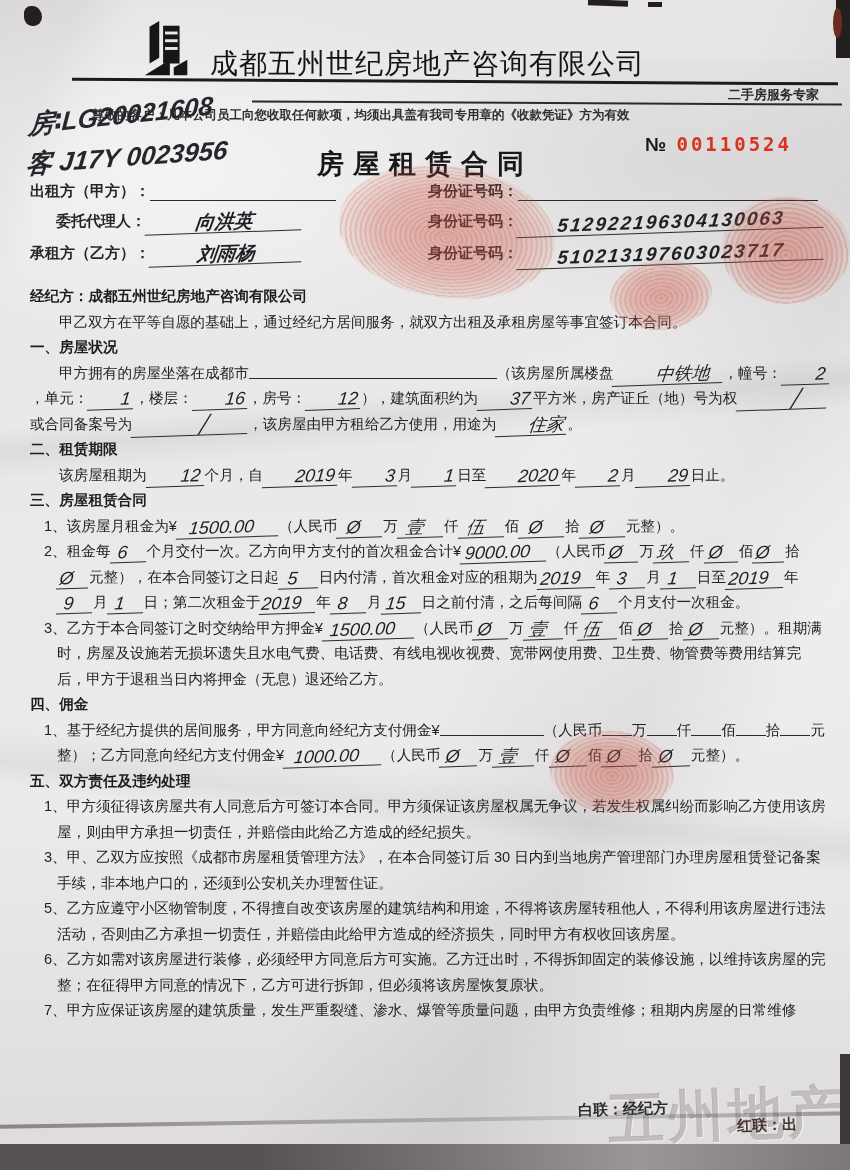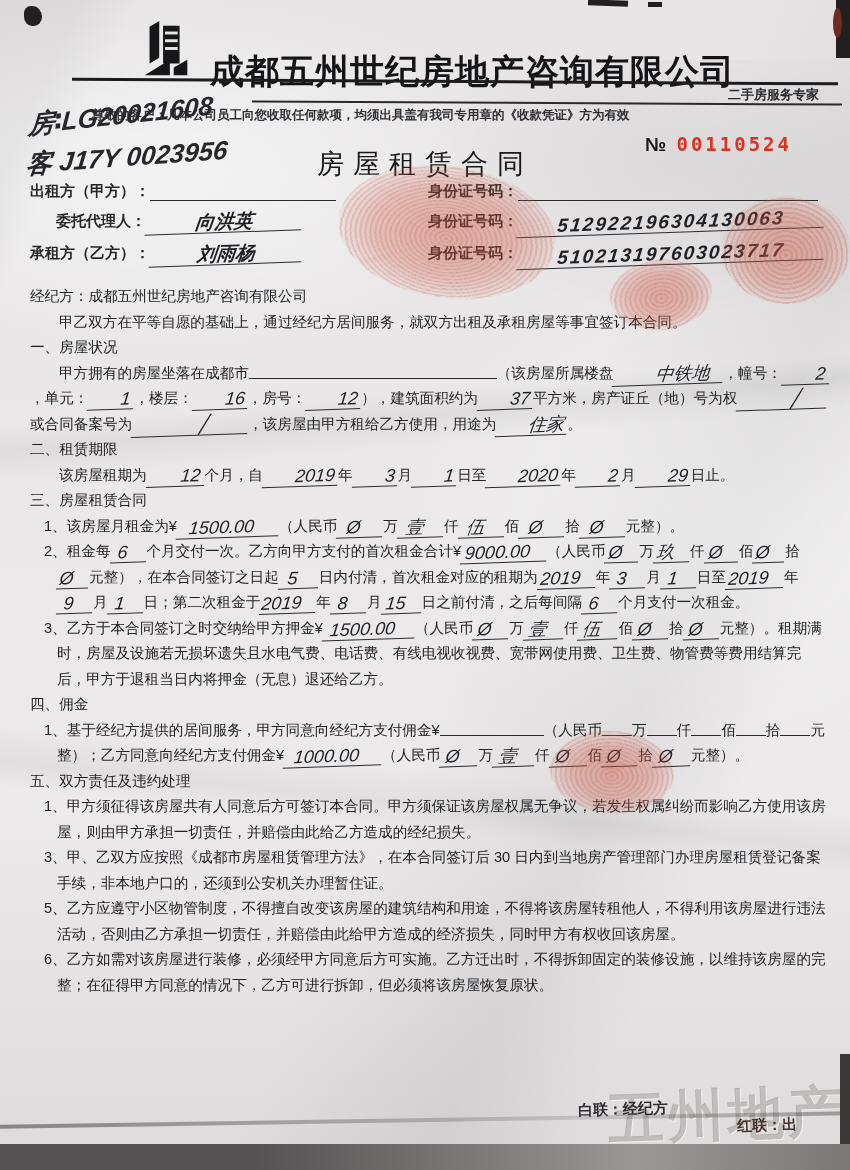--- a/index.html
+++ b/index.html
@@ -21,52 +21,52 @@
   .edge-mark{position:absolute;background:#241f1f;}
   .em1{left:24px;top:6px;width:18px;height:20px;border-radius:40% 60% 50% 50%;}
   .em2{left:588px;top:0;width:40px;height:6px;transform:rotate(2deg);}
   .em3{left:648px;top:2px;width:14px;height:5px;}
   .em4{right:0;top:0;width:14px;height:58px;}
   .em5{right:8px;top:8px;width:9px;height:30px;background:#6d2a1e;border-radius:50%;}
   .em6{right:0;bottom:10px;width:10px;height:90px;background:#3c3837;}
 
   
   .logo{position:absolute;left:135px;top:16px;width:62px;height:64px;}
-  .company{position:absolute;left:210px;top:26px;width:540px;font-size:34px;font-weight:bold;
+  .company{position:absolute;left:210px;top:26px;width:540px;font-size:28px;font-weight:normal;
            letter-spacing:1px;color:#141417;white-space:nowrap;}
   .rule{position:absolute;left:72px;top:80px;width:766px;height:3px;background:#1c1c1f;transform:rotate(.35deg);}
   .tagline{position:absolute;left:728px;top:86px;font-size:13px;font-weight:bold;color:#2a2a2e;}
   .thinrule{position:absolute;left:252px;top:102px;width:590px;height:1.5px;background:#2a2a2e;transform:rotate(.3deg);}
   .notice{position:absolute;left:92px;top:107px;width:640px;font-size:12.5px;font-weight:bold;color:#2e2e33;}
   .hw{display:inline-block;font-style:italic;font-size:19px;color:#1f2026;transform:skewX(-8deg) rotate(-2deg);
       text-align:center;line-height:1.05;vertical-align:-2px;padding:0 3px;}
   .ul{border-bottom:1.4px solid #2a2a2e;}
   .blank{display:inline-block;border-bottom:1.4px solid #2a2a2e;height:1em;vertical-align:-3px;}
   .pt{white-space:pre-wrap;}
   .hw-ref{position:absolute;font-style:italic;font-size:26px;font-weight:bold;color:#26262c;white-space:nowrap;}
   .ref1{left:28px;top:98px;transform:rotate(-6deg) skewX(-10deg);}
   .ref2{left:26px;top:140px;transform:rotate(-4deg) skewX(-10deg);}
   .doc-title{position:absolute;left:0;top:146px;width:100%;margin:0;text-align:center;
-             font-size:27px;font-weight:normal;letter-spacing:9px;color:#18181b;}
+             font-size:27px;font-weight:bold;letter-spacing:9px;color:#18181b;}
   .doc-no{position:absolute;right:58px;top:133px;font-size:19px;white-space:nowrap;}
   .no-label{color:#19191c;font-weight:bold;margin-right:10px;}
   .no-value{font-family:"DejaVu Sans Mono",monospace;color:#d9321f;font-weight:bold;letter-spacing:3px;}
 
   
   .party-rows{position:absolute;left:30px;top:182px;width:800px;}
   .prow{display:flex;margin-bottom:11px;align-items:flex-end;}
   .pl{width:398px;font-size:15px;font-weight:bold;}
   .pr{flex:1;font-size:15px;font-weight:bold;}
   .pl.ind{padding-left:26px;box-sizing:border-box;}
   .idnum .hw{letter-spacing:2px;font-size:19px;}
 
   
   .body-flow{position:absolute;left:30px;top:284px;width:800px;font-size:14.6px;line-height:25.5px;color:#222226;}
   .body-flow p{margin:0;}
-  .broker,.heading{font-weight:normal;color:#1d1d21;}
+  .broker,.heading{font-weight:bold;color:#1d1d21;}
   .para.indent{text-indent:29px;}
   .clause{padding-left:27px;text-indent:-13px;}
   .fine .hw{font-size:18px;}
 
   
   .fp{position:absolute;border-radius:50%;pointer-events:none;filter:blur(.6px);
       background:
         repeating-radial-gradient(ellipse at 50% 55%, rgba(195,75,58,.20) 0 2px, rgba(195,75,58,0) 2px 5px),
         radial-gradient(ellipse at center, rgba(203,84,66,.42) 0%, rgba(203,84,66,.30) 45%, rgba(203,84,66,.10) 68%, transparent 74%);}
   .fpA{left:338px;top:166px;width:218px;height:132px;transform:rotate(8deg);}
@@ -138,20 +138,21 @@
       <p class="clause fine"><span class="pt">1、该房屋月租金为¥</span><span class="hw ul" style="min-width: 96px;">1500.00</span><span class="pt">（人民币</span><span class="hw ul" style="min-width: 40px;">Ø</span><span class="pt">万</span><span class="hw ul" style="min-width: 40px;">壹</span><span class="pt">仟</span><span class="hw ul" style="min-width: 40px;">伍</span><span class="pt">佰</span><span class="hw ul" style="min-width: 40px;">Ø</span><span class="pt">拾</span><span class="hw ul" style="min-width: 40px;">Ø</span><span class="pt">元整）。</span></p>
       <p class="clause fine"><span class="pt">2、租金每</span><span class="hw ul" style="min-width: 30px;">6</span><span class="pt">个月交付一次。乙方向甲方支付的首次租金合计¥</span><span class="hw ul" style="min-width: 80px;">9000.00</span><span class="pt">（人民币</span><span class="hw ul" style="min-width: 28px;">Ø</span><span class="pt">万</span><span class="hw ul" style="min-width: 30px;">玖</span><span class="pt">仟</span><span class="hw ul" style="min-width: 28px;">Ø</span><span class="pt">佰</span><span class="hw ul" style="min-width: 26px;">Ø</span><span class="pt">拾</span><span class="hw ul" style="min-width: 26px;">Ø</span><span class="pt">元整），在本合同签订之日起</span><span class="hw ul" style="min-width: 34px;">5</span><span class="pt">日内付清，首次租金对应的租期为</span><span class="hw ul" style="min-width: 52px;">2019</span><span class="pt">年</span><span class="hw ul" style="min-width: 30px;">3</span><span class="pt">月</span><span class="hw ul" style="min-width: 30px;">1</span><span class="pt">日至</span><span class="hw ul" style="min-width: 52px;">2019</span><span class="pt">年</span><span class="hw ul" style="min-width: 30px;">9</span><span class="pt">月</span><span class="hw ul" style="min-width: 30px;">1</span><span class="pt">日；第二次租金于</span><span class="hw ul" style="min-width: 50px;">2019</span><span class="pt">年</span><span class="hw ul" style="min-width: 30px;">8</span><span class="pt">月</span><span class="hw ul" style="min-width: 34px;">15</span><span class="pt">日之前付清，之后每间隔</span><span class="hw ul" style="min-width: 30px;">6</span><span class="pt">个月支付一次租金。</span></p>
       <p class="clause fine"><span class="pt">3、乙方于本合同签订之时交纳给甲方押金¥</span><span class="hw ul" style="min-width: 86px;">1500.00</span><span class="pt">（人民币</span><span class="hw ul" style="min-width: 30px;">Ø</span><span class="pt">万</span><span class="hw ul" style="min-width: 34px;">壹</span><span class="pt">仟</span><span class="hw ul" style="min-width: 34px;">伍</span><span class="pt">佰</span><span class="hw ul" style="min-width: 30px;">Ø</span><span class="pt">拾</span><span class="hw ul" style="min-width: 30px;">Ø</span><span class="pt">元整）。租期满时，房屋及设施若无损坏遗失且水电气费、电话费、有线电视收视费、宽带网使用费、卫生费、物管费等费用结算完后，甲方于退租当日内将押金（无息）退还给乙方。</span></p>
       <p class="heading">四、佣金</p>
       <p class="clause fine"><span class="pt">1、基于经纪方提供的居间服务，甲方同意向经纪方支付佣金¥</span><span class="blank" style="width: 104px;">&nbsp;</span><span class="pt">（人民币</span><span class="blank" style="width: 30px;">&nbsp;</span><span class="pt">万</span><span class="blank" style="width: 30px;">&nbsp;</span><span class="pt">仟</span><span class="blank" style="width: 30px;">&nbsp;</span><span class="pt">佰</span><span class="blank" style="width: 30px;">&nbsp;</span><span class="pt">拾</span><span class="blank" style="width: 30px;">&nbsp;</span><span class="pt">元整）；乙方同意向经纪方支付佣金¥</span><span class="hw ul" style="min-width: 92px;">1000.00</span><span class="pt">（人民币</span><span class="hw ul" style="min-width: 32px;">Ø</span><span class="pt">万</span><span class="hw ul" style="min-width: 36px;">壹</span><span class="pt">仟</span><span class="hw ul" style="min-width: 32px;">Ø</span><span class="pt">佰</span><span class="hw ul" style="min-width: 30px;">Ø</span><span class="pt">拾</span><span class="hw ul" style="min-width: 32px;">Ø</span><span class="pt">元整）。</span></p>
       <p class="heading">五、双方责任及违约处理</p>
       <p class="clause">1、甲方须征得该房屋共有人同意后方可签订本合同。甲方须保证该房屋权属无争议，若发生权属纠纷而影响乙方使用该房屋，则由甲方承担一切责任，并赔偿由此给乙方造成的经纪损失。</p>
       <p class="clause">3、甲、乙双方应按照《成都市房屋租赁管理方法》，在本合同签订后 30 日内到当地房产管理部门办理房屋租赁登记备案手续，非本地户口的，还须到公安机关办理暂住证。</p>
       <p class="clause">5、乙方应遵守小区物管制度，不得擅自改变该房屋的建筑结构和用途，不得将该房屋转租他人，不得利用该房屋进行违法活动，否则由乙方承担一切责任，并赔偿由此给甲方造成的经济损失，同时甲方有权收回该房屋。</p>
       <p class="clause">6、乙方如需对该房屋进行装修，必须经甲方同意后方可实施。乙方迁出时，不得拆卸固定的装修设施，以维持该房屋的完整；在征得甲方同意的情况下，乙方可进行拆卸，但必须将该房屋恢复原状。</p>
+      <p class="clause">7、甲方应保证该房屋的建筑质量，发生严重裂缝、渗水、爆管等质量问题，由甲方负责维修；租期内房屋的日常维修</p>
     </div>
 
     <div class="fp fpA"></div>
     <div class="fp fpB"></div>
     <div class="fp fpC"></div>
     <div class="fp fpD"></div>
 
     <div class="watermark">五州地产</div>
     <div class="copy-white">白联：经纪方</div>
     <div class="copy-red">红联：出</div>

